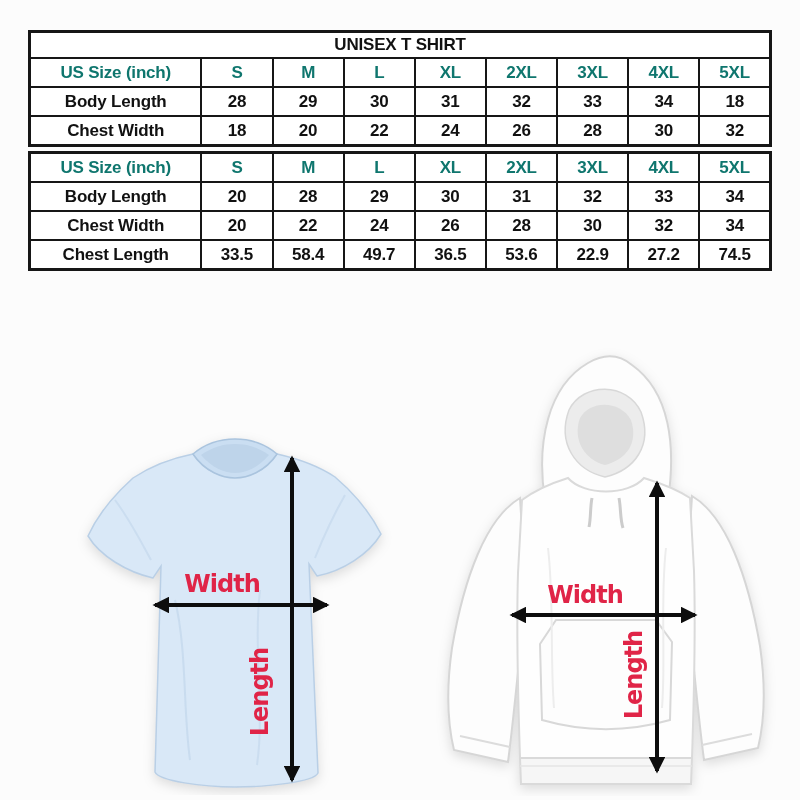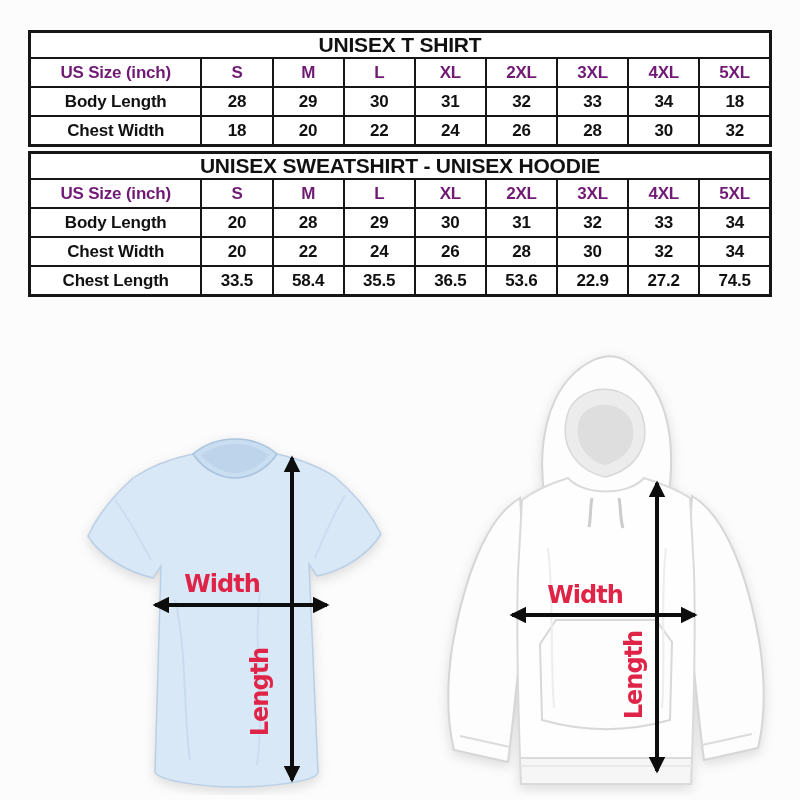--- a/index.html
+++ b/index.html
@@ -15,22 +15,22 @@
   table.size-table{
     border-collapse:collapse;width:100%;table-layout:fixed;
     background:#ffffff;border:3px solid #161616;
     margin-bottom:4px;
   }
   table.size-table th,table.size-table td{
     border:2px solid #161616;text-align:center;vertical-align:middle;
     font-weight:bold;font-size:17px;color:#111;padding:0;
     letter-spacing:-0.2px;white-space:nowrap;
   }
-  table.size-table tr.title-row th{height:24px;font-size:21px;}
-  table.size-table tr.header-row th{height:27px;color:#701a75;}
+  table.size-table tr.title-row th{height:24px;font-size:17px;}
+  table.size-table tr.header-row th{height:27px;color:#0f766e;}
   table.size-table tr[data-name="size-row"] th,
   table.size-table tr[data-name="size-row"] td{height:27px;}
   
   .figure{position:absolute;}
   #tshirt-figure{left:55px;top:420px;width:345px;height:375px;}
   #hoodie-figure{left:420px;top:348px;width:372px;height:448px;}
   .garment-label{
     font-family:"DejaVu Sans",sans-serif;font-weight:bold;
     fill:#e02447;font-size:24px;letter-spacing:-1px;
   }
@@ -99,23 +99,20 @@
       <col style="width:9.6%">
         <col style="width:9.6%">
         <col style="width:9.6%">
         <col style="width:9.6%">
       <col style="width:9.6%">
         <col style="width:9.6%">
         <col style="width:9.6%">
         <col style="width:9.6%">
     </colgroup>
     <tbody>
-        <tr class="title-row">
-          <th colspan="9" data-name="table-title">UNISEX SWEATSHIRT - UNISEX HOODIE</th>
-        </tr>
         <tr class="header-row">
           <th data-name="size-unit-header">US Size (inch)</th>
           <th data-name="size-col-header">S</th>
           <th data-name="size-col-header">M</th>
           <th data-name="size-col-header">L</th>
           <th data-name="size-col-header">XL</th>
           <th data-name="size-col-header">2XL</th>
           <th data-name="size-col-header">3XL</th>
           <th data-name="size-col-header">4XL</th>
           <th data-name="size-col-header">5XL</th>
@@ -139,21 +136,21 @@
           <td data-name="measurement-value">26</td>
           <td data-name="measurement-value">28</td>
           <td data-name="measurement-value">30</td>
           <td data-name="measurement-value">32</td>
           <td data-name="measurement-value">34</td>
         </tr>
         <tr data-name="size-row">
           <th data-name="measurement-label">Chest Length</th>
           <td data-name="measurement-value">33.5</td>
           <td data-name="measurement-value">58.4</td>
-          <td data-name="measurement-value">35.5</td>
+          <td data-name="measurement-value">49.7</td>
           <td data-name="measurement-value">36.5</td>
           <td data-name="measurement-value">53.6</td>
           <td data-name="measurement-value">22.9</td>
           <td data-name="measurement-value">27.2</td>
           <td data-name="measurement-value">74.5</td>
         </tr>
       </tbody>
   </table>
 </div>
 

